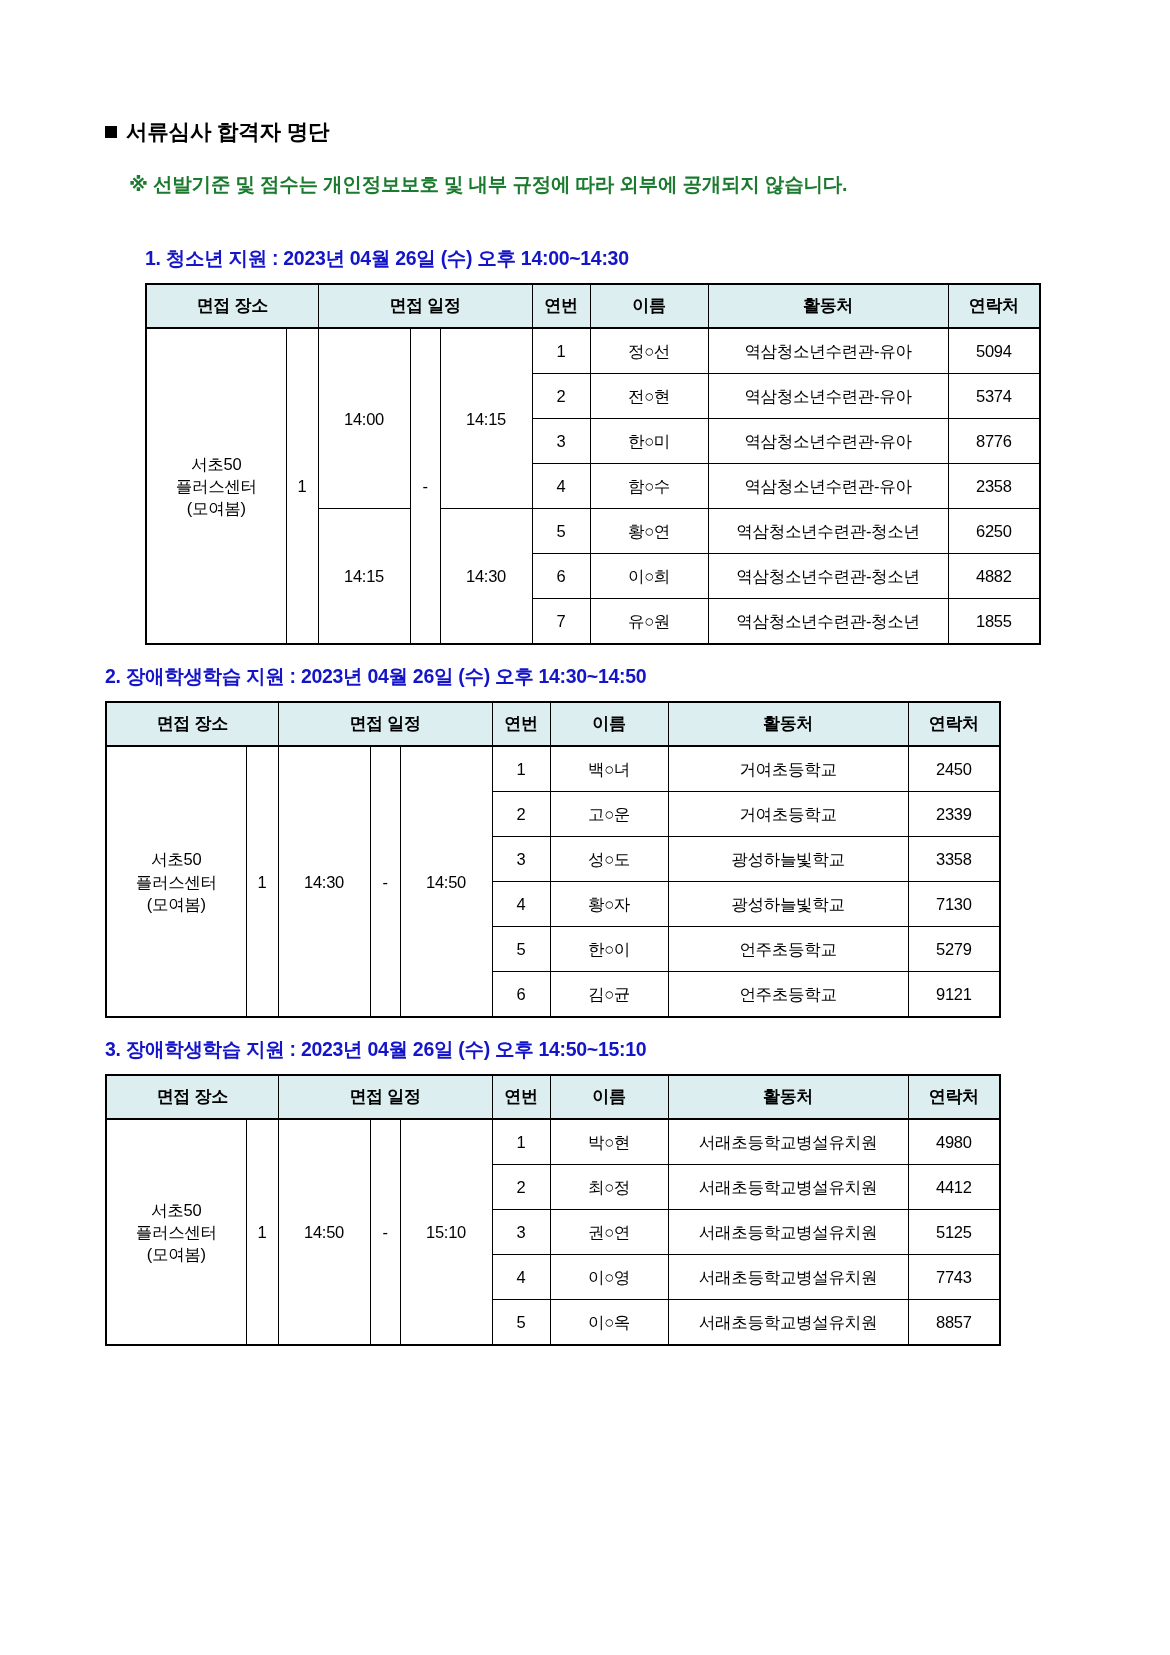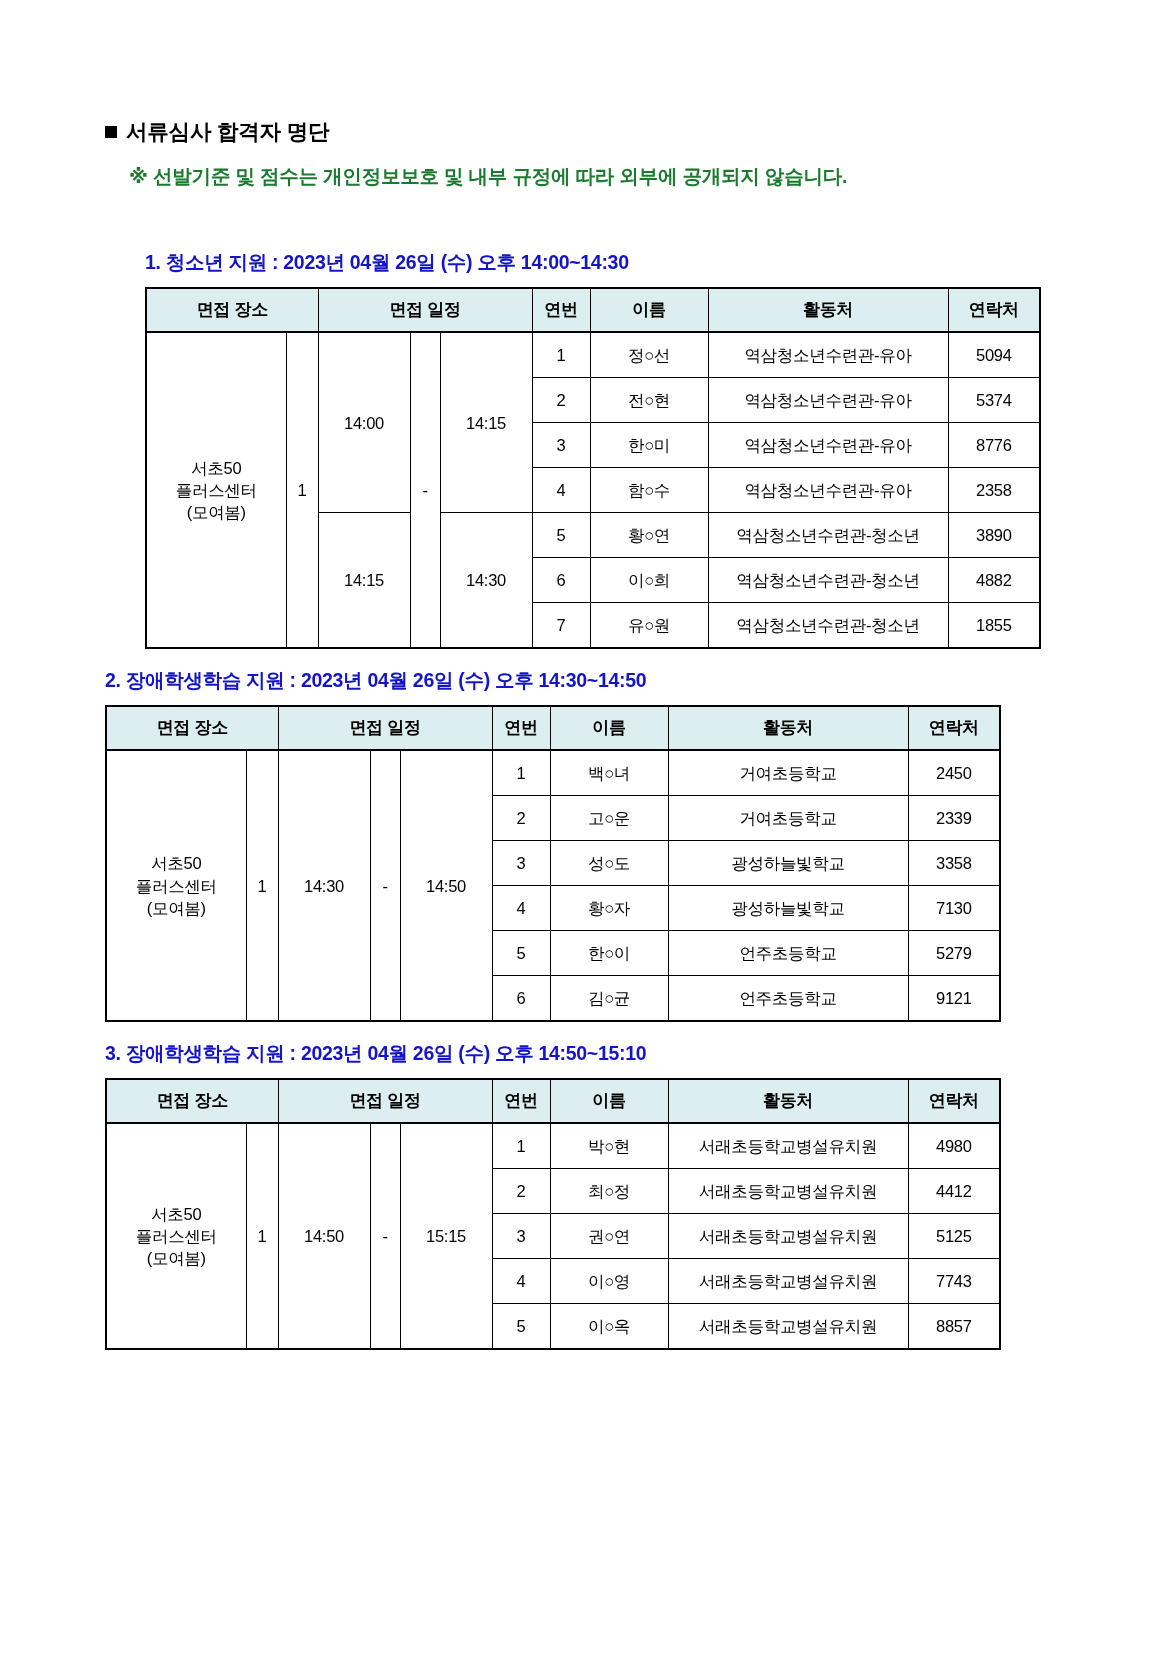--- a/index.html
+++ b/index.html
@@ -42,31 +42,31 @@
     background: #000000;
     margin-right: 9px;
     vertical-align: 1px;
   }
   .doc-note {
     font-size: 19.5px;
     font-weight: bold;
     color: #1a7a2e;
     letter-spacing: -0.2px;
     line-height: 1.35;
-    margin-top: 16px;
+    margin-top: 24px;
     margin-left: 24px;
     white-space: nowrap;
   }
 
   
   .section {
     margin-top: 18px;
   }
   .section:first-of-type {
-    margin-top: 60px;
+    margin-top: 48px;
     padding-left: 40px;
   }
   .section-title {
     font-size: 19.5px;
     font-weight: bold;
     color: #1414c8;
     letter-spacing: -0.3px;
     margin-bottom: 11px;
     white-space: nowrap;
   }
@@ -190,21 +190,21 @@
               <td>함○수</td>
               <td>역삼청소년수련관-유아</td>
               <td>2358</td>
             </tr>
             <tr>
               <td rowspan="3" class="nowrap">14:15</td>
               <td rowspan="3" class="nowrap">14:30</td>
               <td>5</td>
               <td>황○연</td>
               <td>역삼청소년수련관-청소년</td>
-              <td>3890</td>
+              <td>6250</td>
             </tr>
             <tr>
               <td>6</td>
               <td>이○희</td>
               <td>역삼청소년수련관-청소년</td>
               <td>4882</td>
             </tr>
             <tr>
               <td>7</td>
               <td>유○원</td>
@@ -314,21 +314,21 @@
           <tbody>
             <tr>
               <td rowspan="5" class="cell-place">
                 <span class="line">서초50</span>
                 <span class="line">플러스센터</span>
                 <span class="line">(모여봄)</span>
               </td>
               <td rowspan="5">1</td>
               <td rowspan="5" class="nowrap">14:50</td>
               <td rowspan="5">-</td>
-              <td rowspan="5" class="nowrap">15:15</td>
+              <td rowspan="5" class="nowrap">15:10</td>
               <td>1</td>
               <td>박○현</td>
               <td>서래초등학교병설유치원</td>
               <td>4980</td>
             </tr>
             <tr>
               <td>2</td>
               <td>최○정</td>
               <td>서래초등학교병설유치원</td>
               <td>4412</td>

